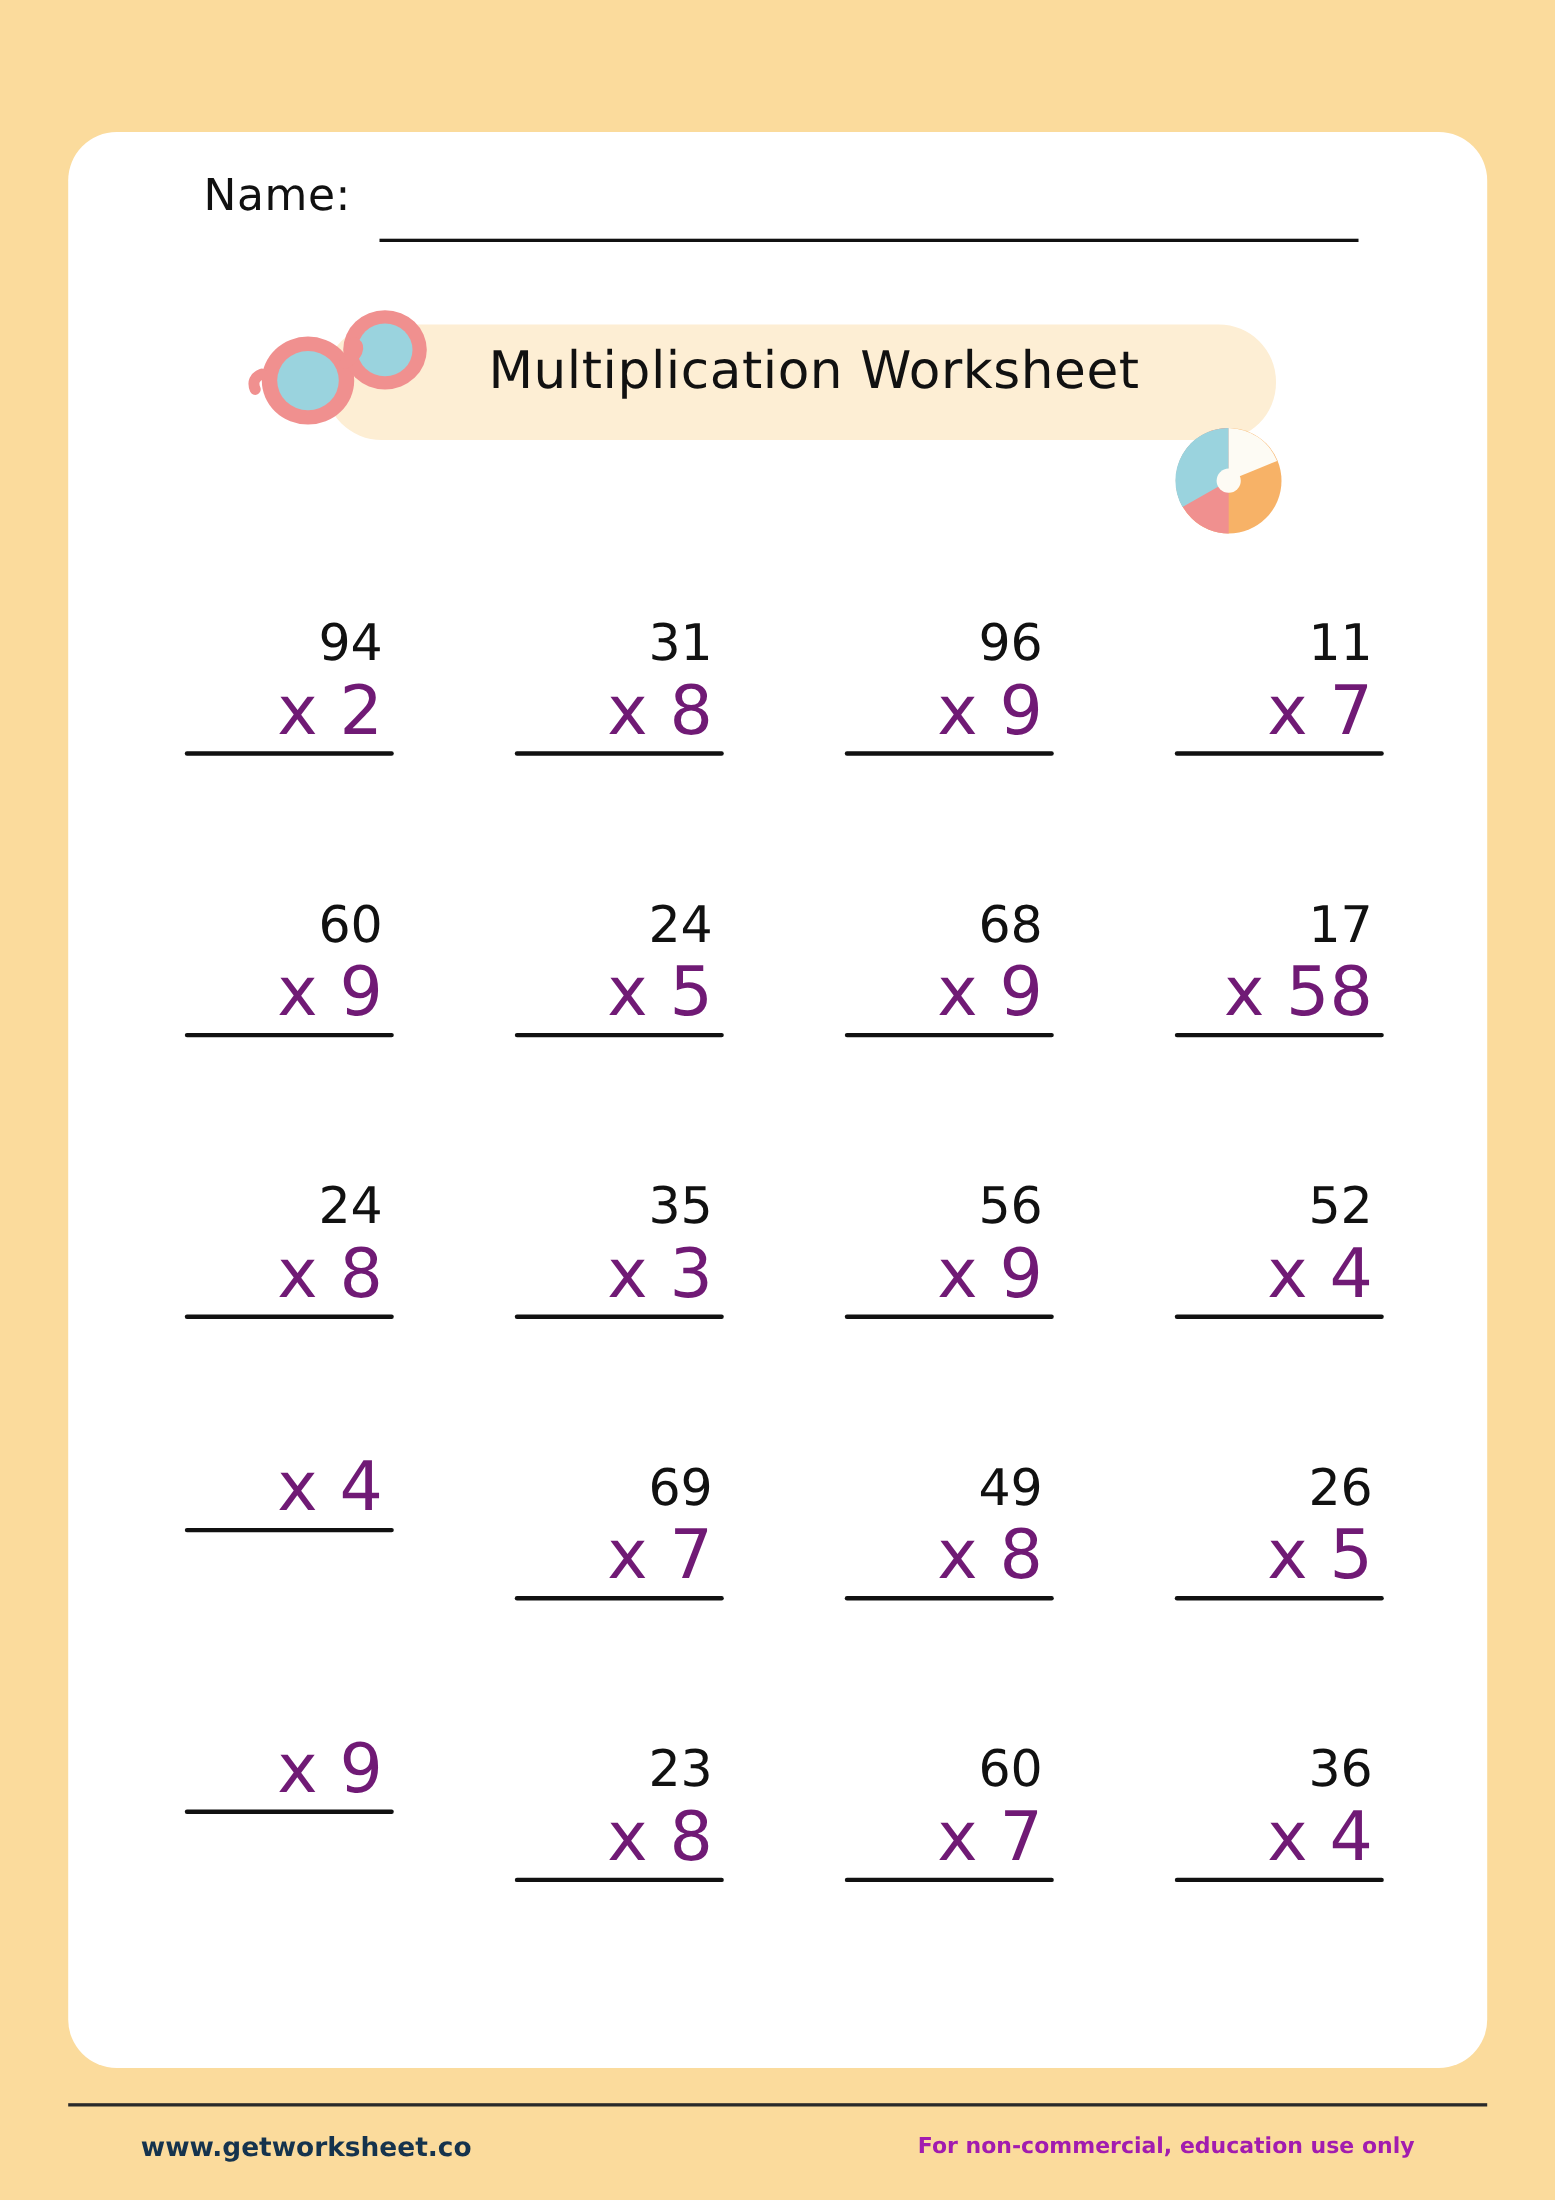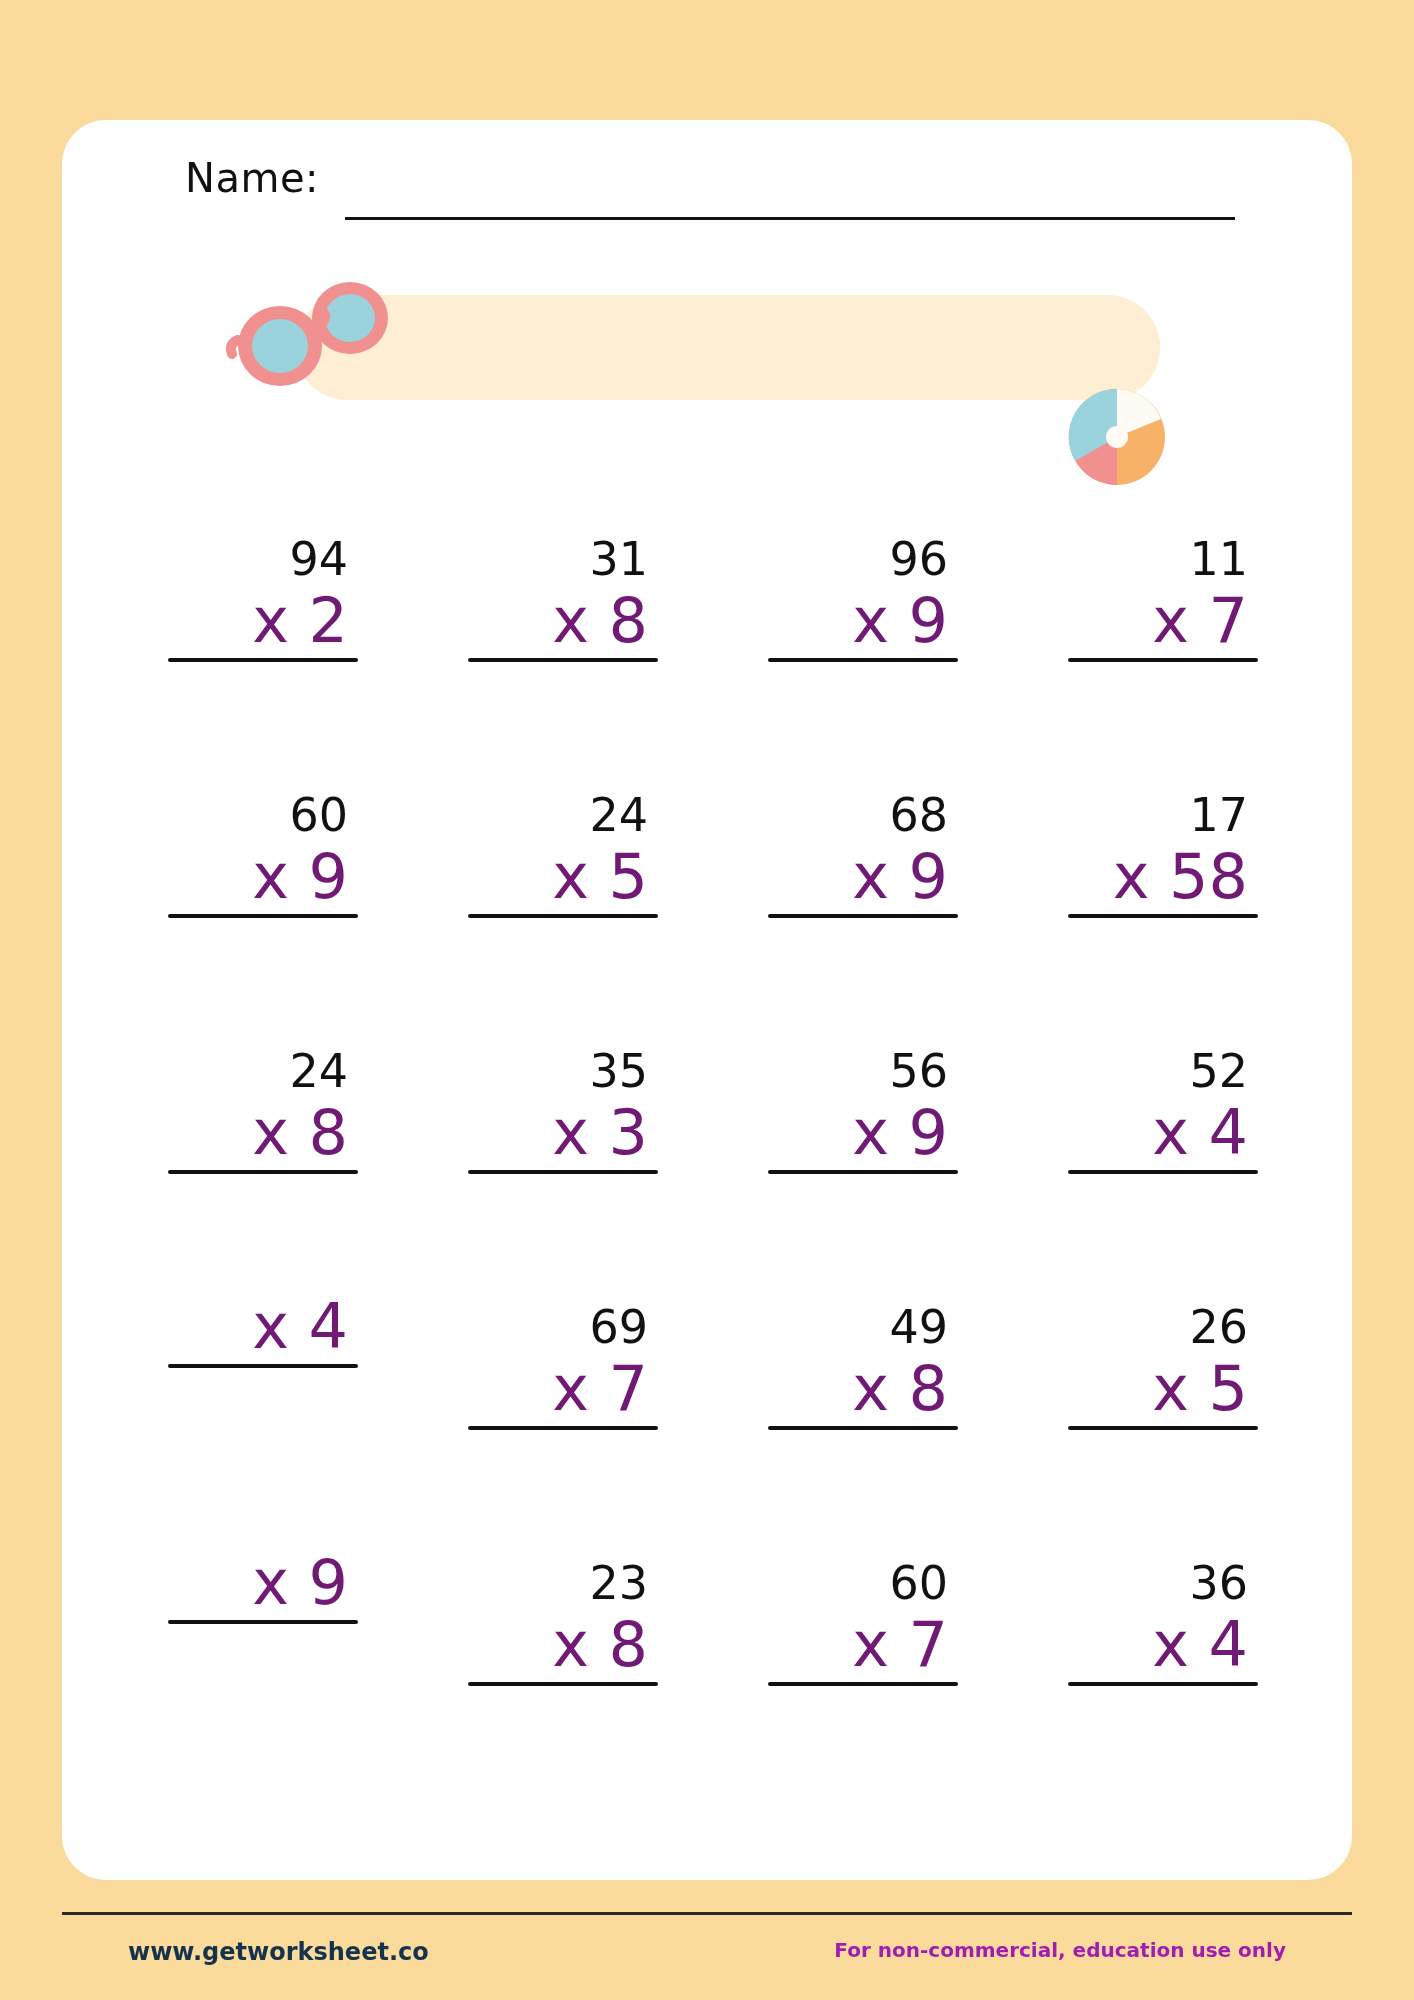--- a/index.html
+++ b/index.html
@@ -88,21 +88,21 @@
     position: absolute;
     left: 1065px;
     top: 385px;
     width: 105px;
     height: 105px;
   }
   
   .grid {
     position: absolute;
     left: 110px;
-    top: 516px;
+    top: 541px;
     width: 1200px;
     display: grid;
     grid-template-columns: repeat(4, 1fr);
     grid-auto-rows: 256px;
   }
   .cell {
     position: relative;
     height: 256px;
   }
   .prob {
@@ -193,20 +193,21 @@
   <div class="beachball">
     <svg width="105" height="105" viewBox="0 0 105 105">
       <circle cx="52" cy="52" r="48" fill="#f7b267"></circle>
       <path d="M52 4 A48 48 0 0 0 52 100 Z" fill="#f0908f"></path>
       <path d="M52 4 A48 48 0 0 0 10 76 L52 52 Z" fill="#9ad3de"></path>
       <path d="M52 4 A48 48 0 0 1 96 34 L52 52 Z" fill="#fdfbf4"></path>
       <circle cx="52" cy="52" r="11" fill="#fdfbf4"></circle>
     </svg>
   </div>
 
+  <div class="title-text">Multiplication Worksheet</div>
 
   <div class="grid">
     <div class="cell">
       <div class="prob">
         <div class="top-num">94</div>
         <div class="bot-num">x 2</div>
         <div class="rule"></div>
       </div>
     </div>
     <div class="cell">

